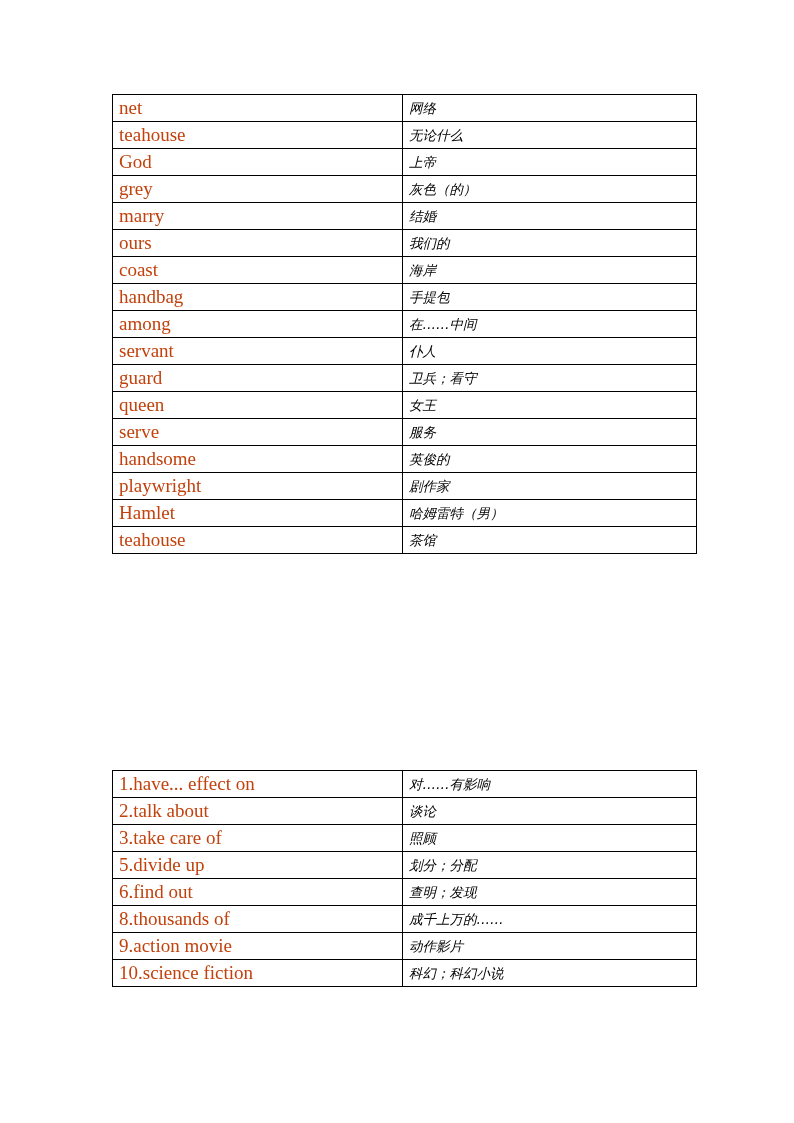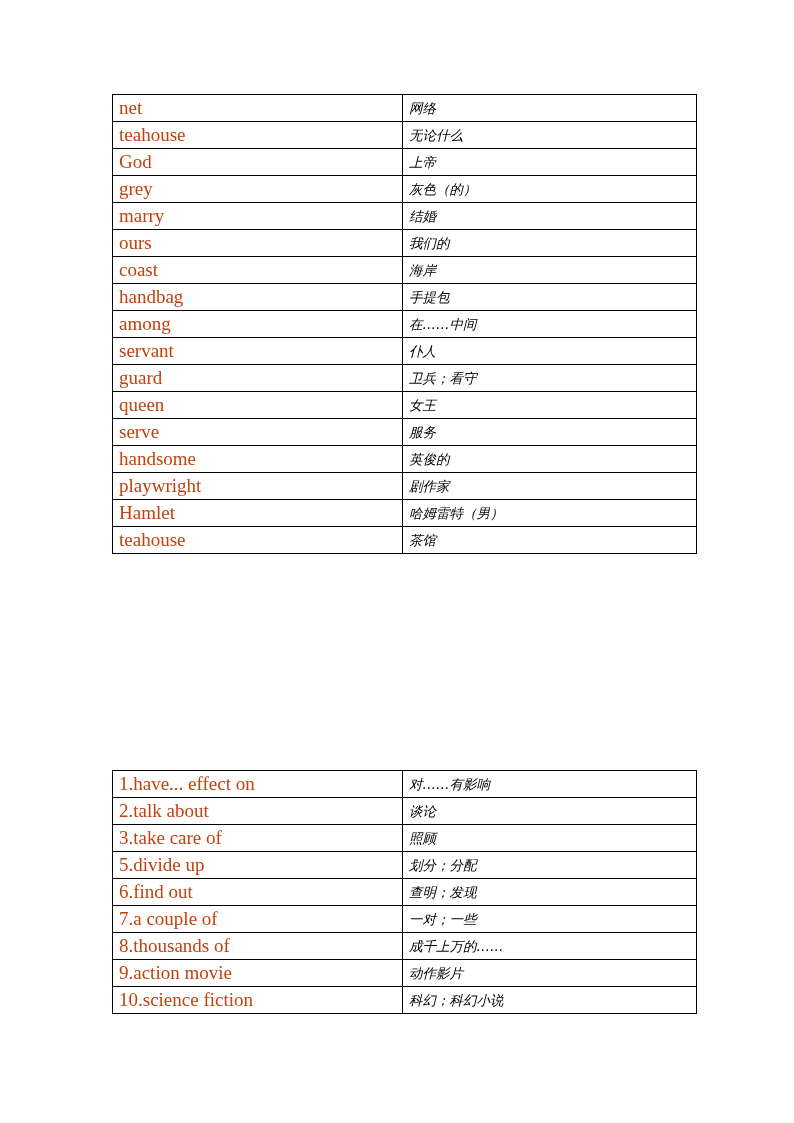--- a/index.html
+++ b/index.html
@@ -163,24 +163,20 @@
         </tr>
         <tr>
           <td class="col-en">5.divide up</td>
           <td class="col-zh">划分；分配</td>
         </tr>
         <tr>
           <td class="col-en">6.find out</td>
           <td class="col-zh">查明；发现</td>
         </tr>
         <tr>
-          <td class="col-en">7.a couple of</td>
-          <td class="col-zh">一对；一些</td>
-        </tr>
-        <tr>
           <td class="col-en">8.thousands of</td>
           <td class="col-zh">成千上万的……</td>
         </tr>
         <tr>
           <td class="col-en">9.action movie</td>
           <td class="col-zh">动作影片</td>
         </tr>
         <tr>
           <td class="col-en">10.science fiction</td>
           <td class="col-zh"> 科幻；科幻小说</td>

